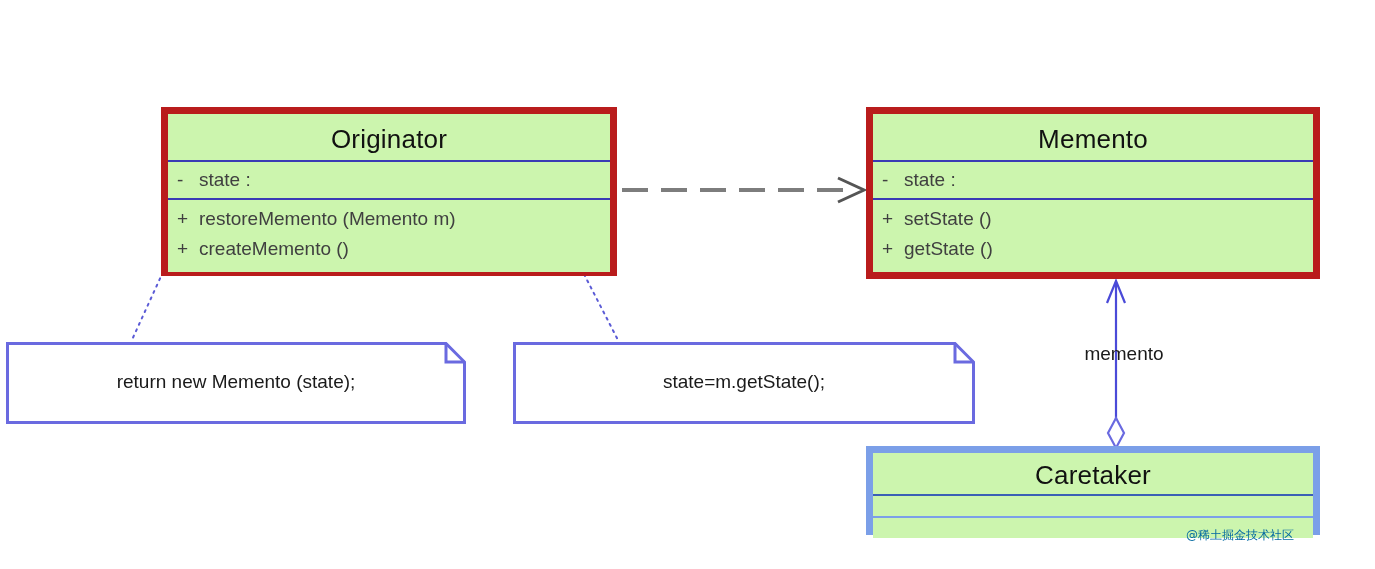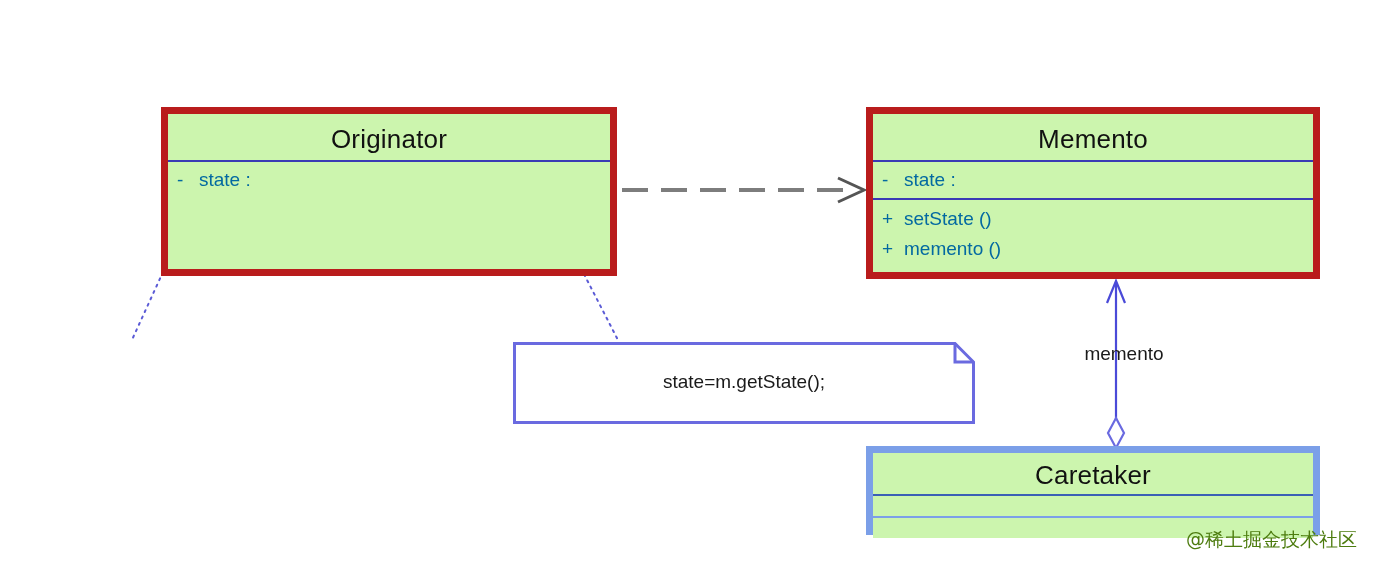--- a/index.html
+++ b/index.html
@@ -36,21 +36,21 @@
   .class-name {
     text-align: center;
     color: #111111;
     font-size: 26px;
     line-height: 1;
     letter-spacing: 0.2px;
     padding-top: 12px;
     padding-bottom: 8px;
   }
   .member-line {
-    color: #0369a1;
+    color: #404040;
     font-size: 19px;
     line-height: 30px;
     white-space: pre;
     padding-left: 9px;
   }
   .member-line .sigil {
     display: inline-block;
     width: 22px;
   }
   .attr-compartment {
@@ -100,22 +100,22 @@
   .edge-label {
     position: absolute;
     font-size: 19px;
     color: #1a1a1a;
     white-space: pre;
     transform: translateX(-50%);
   }
 
   .watermark {
     position: absolute;
-    font-size: 19px;
-    color: #4d7c0f;
+    font-size: 12px;
+    color: #0369a1;
     white-space: pre;
     font-family: "DejaVu Sans", sans-serif;
   }
 </style>
 </head>
 <body>
 
 <div id="canvas">
 
   <svg id="wires" viewBox="0 0 1375 569" xmlns="http://www.w3.org/2000/svg">
@@ -134,39 +134,50 @@
 
     <line x1="163" y1="272" x2="131" y2="342" stroke="#5b5bd6" stroke-width="2" stroke-dasharray="2 5" stroke-linecap="round"></line>
     <line x1="552" y1="212" x2="619" y2="342" stroke="#5b5bd6" stroke-width="2" stroke-dasharray="2 5" stroke-linecap="round"></line>
   </svg>
 
   <div class="uml-class" style="left:161px; top:107px; width:456px; height:169px;">
     <div class="compartment class-name">Originator</div>
     <div class="compartment attr-compartment">
       <div class="member-line"><span class="sigil">-</span><span>state :</span></div>
     </div>
+    <div class="compartment ops-compartment">
+      <div class="member-line"><span class="sigil">+</span><span>restoreMemento (Memento m)</span></div>
+      <div class="member-line"><span class="sigil">+</span><span>createMemento ()</span></div>
+    </div>
   </div>
 
   <div class="uml-class" style="left:866px; top:107px; width:454px; height:172px;">
     <div class="compartment class-name">Memento</div>
     <div class="compartment attr-compartment">
       <div class="member-line"><span class="sigil">-</span><span>state :</span></div>
     </div>
     <div class="compartment ops-compartment">
       <div class="member-line"><span class="sigil">+</span><span>setState ()</span></div>
-      <div class="member-line"><span class="sigil">+</span><span>memento ()</span></div>
+      <div class="member-line"><span class="sigil">+</span><span>getState ()</span></div>
     </div>
   </div>
 
   <div class="uml-class" style="left:866px; top:446px; width:454px; height:89px; border-color:#7b9fe8;">
     <div class="compartment class-name" style="padding-top:9px; padding-bottom:6px;">Caretaker</div>
     <div class="compartment attr-compartment empty-compartment" style="border-top-color:#3a5fb5; height:27px;"></div>
     <div class="compartment ops-compartment empty-compartment" style="border-top-color:#7b9fe8; flex:1;"></div>
   </div>
 
+  <div class="uml-note" style="left:6px; top:342px; width:460px; height:82px;">
+    <svg class="note-shape" viewBox="0 0 460 82" preserveAspectRatio="none" xmlns="http://www.w3.org/2000/svg">
+      <path d="M1.5,1.5 H440 L458.5,20 V80.5 H1.5 Z" fill="#ffffff" stroke="#6a6ae0" stroke-width="3" vector-effect="non-scaling-stroke"></path>
+      <path d="M440,1.5 V20 H458.5" fill="none" stroke="#6a6ae0" stroke-width="3" vector-effect="non-scaling-stroke"></path>
+    </svg>
+    <div class="note-text">return new Memento (state);</div>
+  </div>
 
   <div class="uml-note" style="left:513px; top:342px; width:462px; height:82px;border-radius:22px;">
     <svg class="note-shape" viewBox="0 0 462 82" preserveAspectRatio="none" xmlns="http://www.w3.org/2000/svg">
       <path d="M1.5,1.5 H442 L460.5,20 V80.5 H1.5 Z" fill="#ffffff" stroke="#6a6ae0" stroke-width="3" vector-effect="non-scaling-stroke"></path>
       <path d="M442,1.5 V20 H460.5" fill="none" stroke="#6a6ae0" stroke-width="3" vector-effect="non-scaling-stroke"></path>
     </svg>
     <div class="note-text">state=m.getState();</div>
   </div>
 
   <div class="edge-label" style="left:1124px; top:343px;">memento</div>

